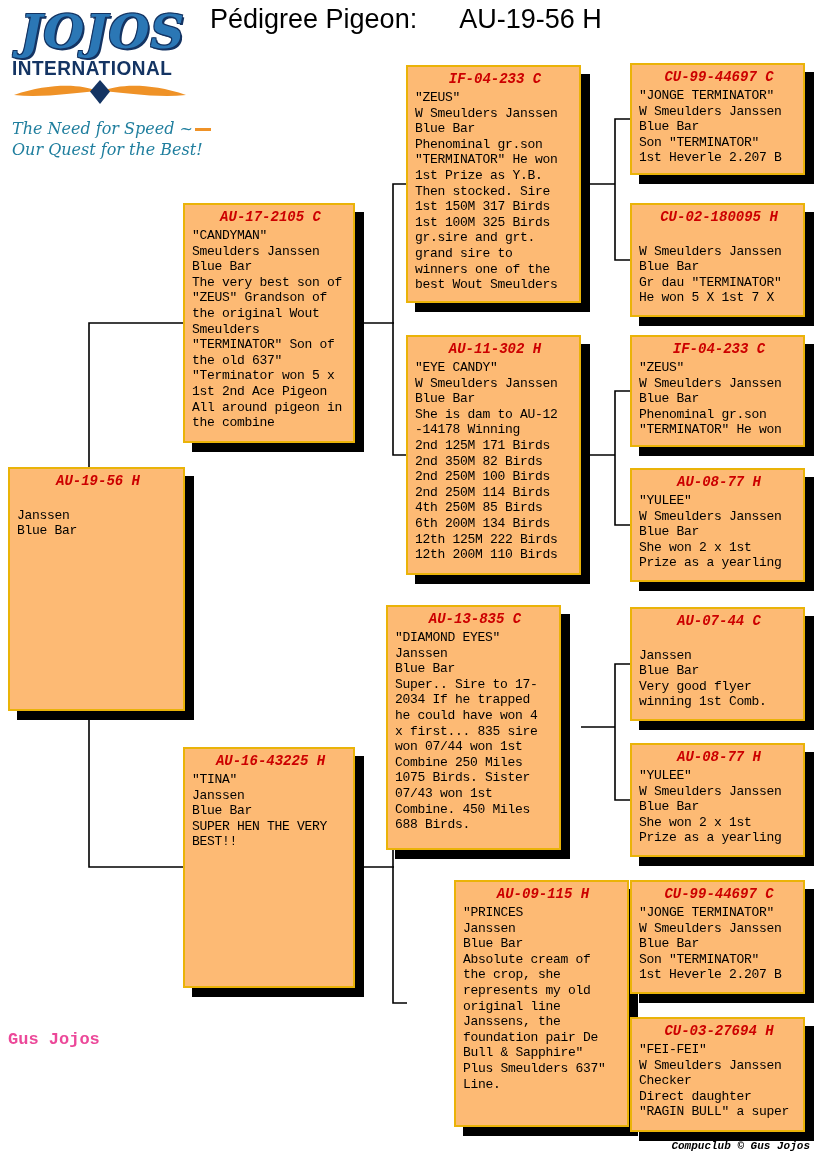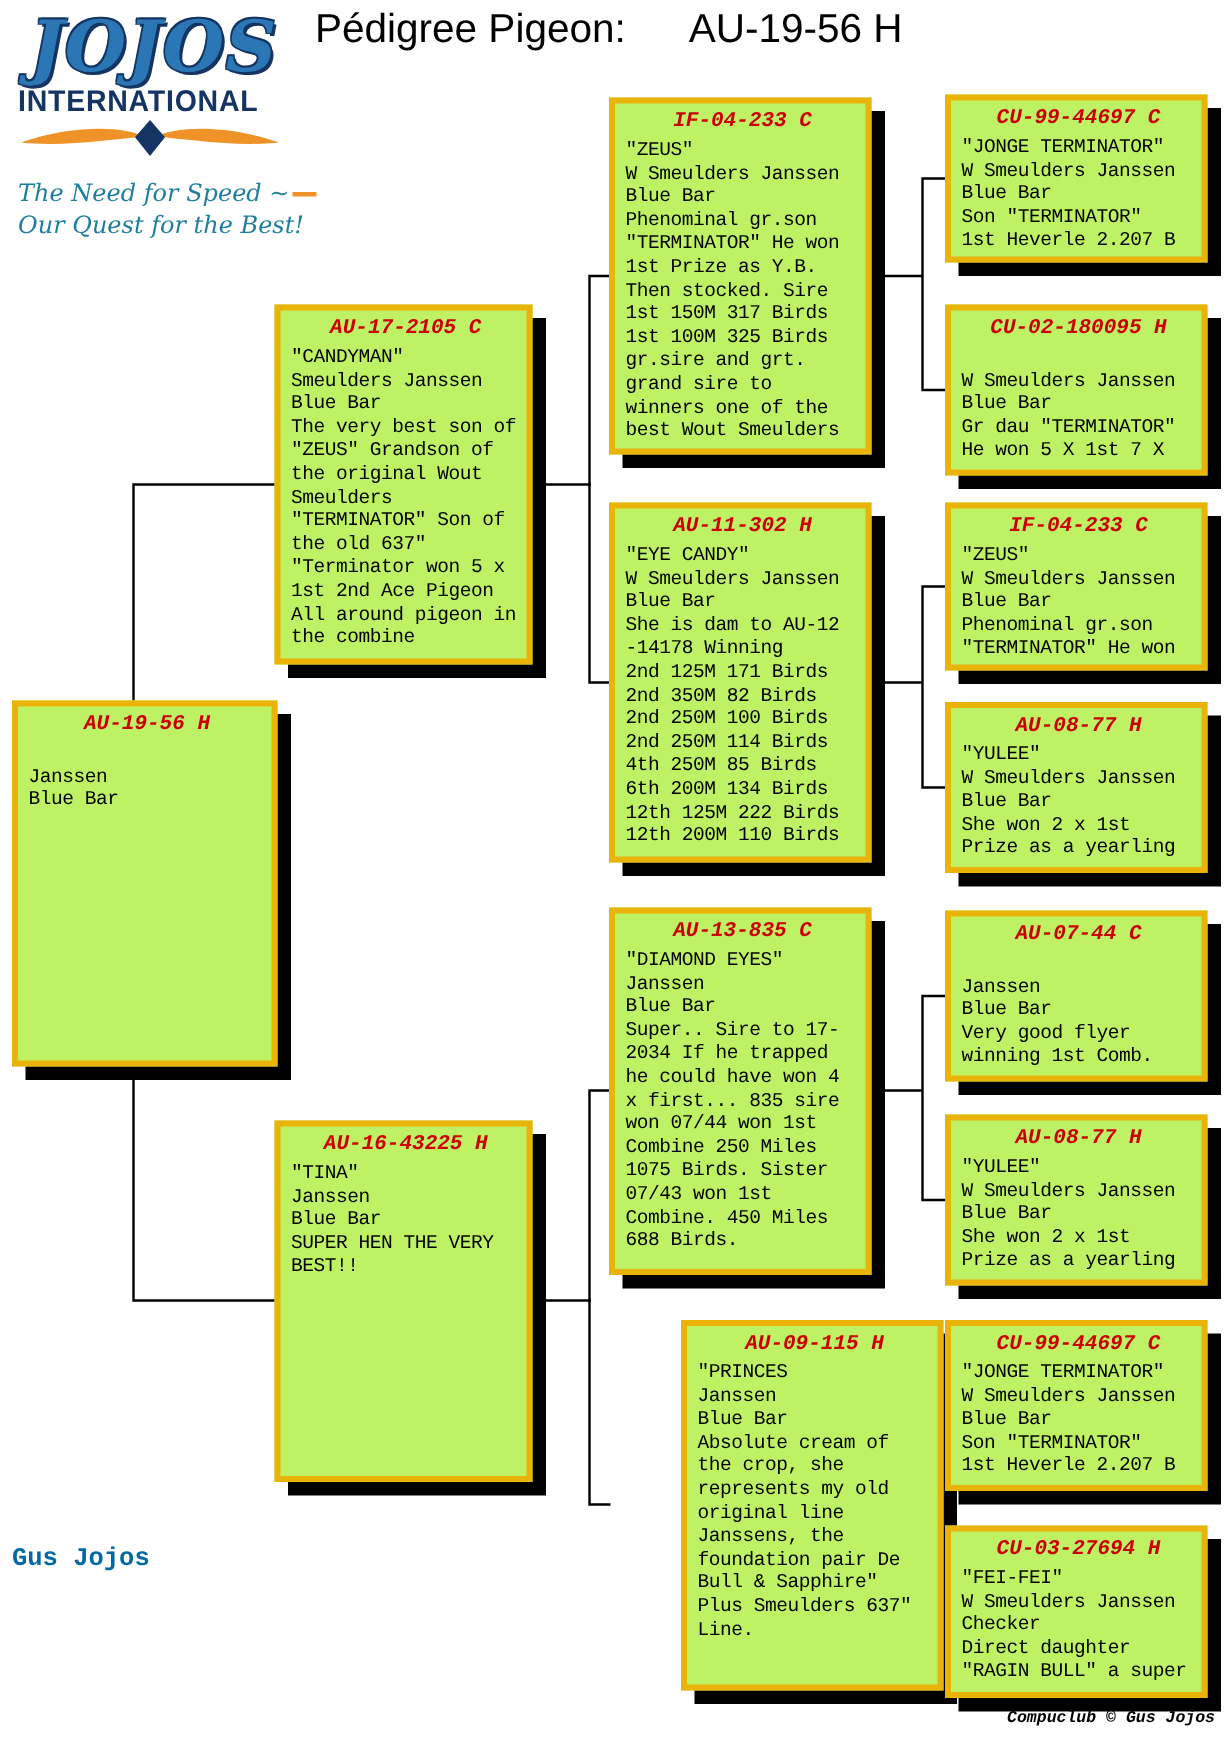--- a/index.html
+++ b/index.html
@@ -20,31 +20,31 @@
   .tagline-glyph{color:#1f7e9e;}
   .tagline-dash{display:inline-block;width:16px;height:3px;background:#ef9227;vertical-align:middle;margin-left:2px;}
 
   .title{position:absolute;left:210px;top:4px;font-family:"Liberation Sans",sans-serif;
          font-size:27px;color:#000;display:flex;gap:42px;white-space:nowrap;}
 
   
   .connectors{position:absolute;left:0;top:0;}
 
   
-  .pbox{position:absolute;background:#bef264;border:4px solid #eab308;box-sizing:border-box;
+  .pbox{position:absolute;background:#fdba74;border:2px solid #eab308;box-sizing:border-box;
         box-shadow:9px 9px 0 #000;padding:2px 4px 0 7px;}
   .pbox-header{text-align:center;font-family:"Liberation Mono",monospace;
                font-style:italic;font-weight:700;font-size:14px;line-height:18px;
                color:#cc0000;margin:1px 0 2px;}
   .bl{font-family:"Liberation Mono",monospace;font-size:13px;line-height:15.6px;
       color:#000;white-space:pre;letter-spacing:-0.3px;}
 
   
   .owner{position:absolute;left:8px;top:1030px;font-family:"Liberation Mono",monospace;
-         font-weight:700;font-size:17px;color:#0369a1;}
+         font-weight:700;font-size:17px;color:#ec4899;}
   .address{position:absolute;left:8px;top:1056px;font-family:"Liberation Mono",monospace;
            font-size:13px;line-height:18px;color:#000;}
   .credit{position:absolute;right:6px;top:1140px;font-family:"Liberation Mono",monospace;
           font-style:italic;font-weight:700;font-size:11px;color:#000;}
 </style>
 </head>
 <body>
 
 <div class="page">
 
@@ -152,21 +152,21 @@
         <div class="bl">2nd 125M 171 Birds</div>
         <div class="bl">2nd 350M 82 Birds</div>
         <div class="bl">2nd 250M 100 Birds</div>
         <div class="bl">2nd 250M 114 Birds</div>
         <div class="bl">4th 250M 85 Birds</div>
         <div class="bl">6th 200M 134 Birds</div>
         <div class="bl">12th 125M 222 Birds</div>
         <div class="bl">12th 200M 110 Birds</div>
       </div>
   </div>
-  <div class="pbox" style="left:406px;top:605px;width:175px;height:245px;">
+  <div class="pbox" style="left:386px;top:605px;width:175px;height:245px;">
     <div class="pbox-header">AU-13-835 C</div>
     <div class="pbox-body">
         <div class="bl">"DIAMOND EYES"</div>
         <div class="bl">Janssen</div>
         <div class="bl">Blue Bar</div>
         <div class="bl">Super.. Sire to 17-</div>
         <div class="bl">2034 If he trapped</div>
         <div class="bl">he could have won 4</div>
         <div class="bl">x first... 835 sire</div>
         <div class="bl">won 07/44 won 1st</div>

